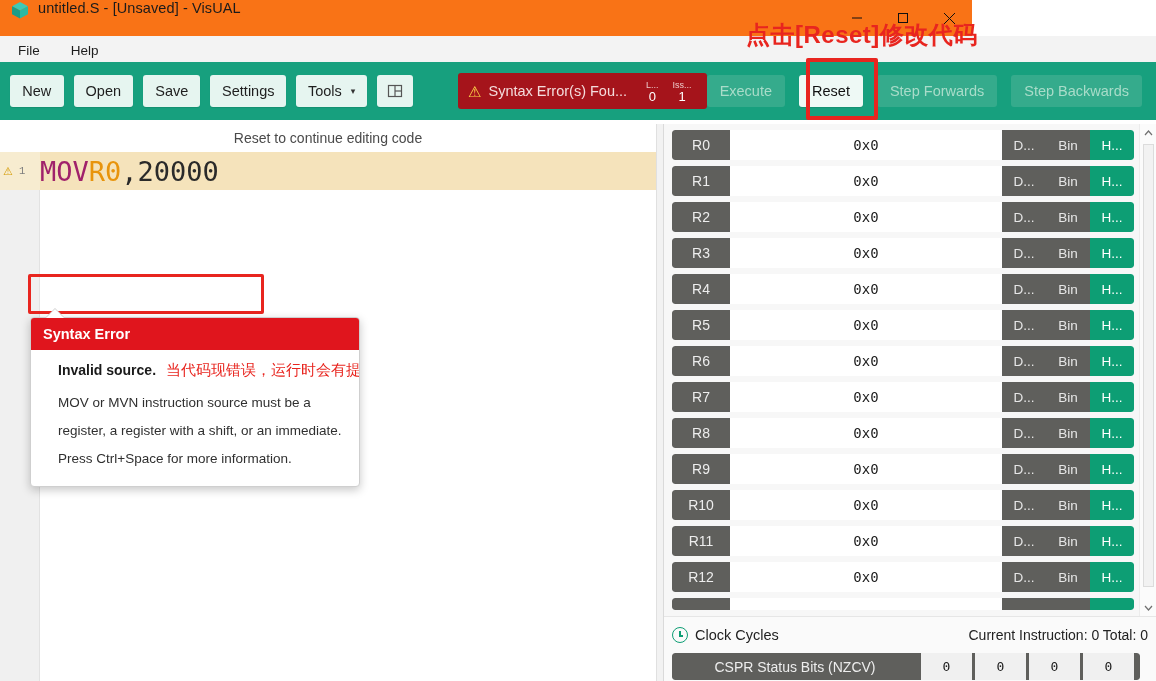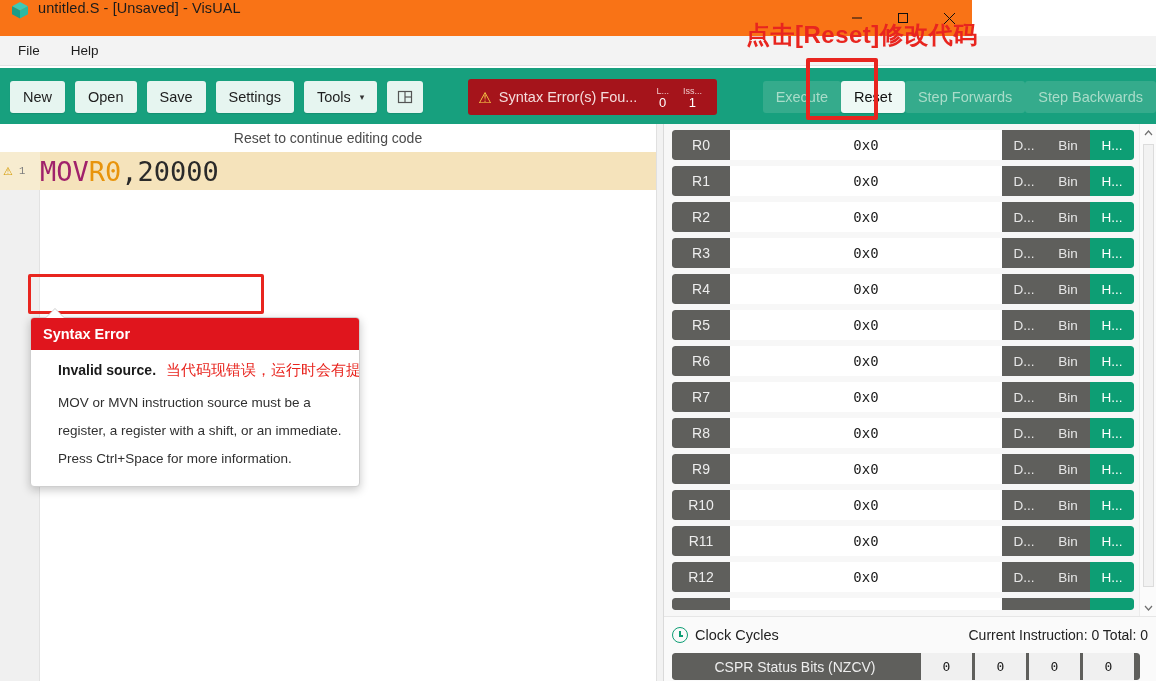--- a/index.html
+++ b/index.html
@@ -32,21 +32,21 @@
     position:absolute; left:0; top:36px; width:1156px; height:30px;
     background:#f3f3f3; display:flex; align-items:center;
     border-bottom:1px solid #e3e3e3;
   }
   .menuitem {
     padding:4px 13px; font-size:13.5px; color:#1d1d1d; margin-left:5px;
   }
 
   
   .toolbar {
-    position:absolute; left:0; top:68px; width:1156px; height:58px;
+    position:absolute; left:0; top:62px; width:1156px; height:58px;
     background:#17a07e; display:flex; align-items:center; gap:0;
   }
   .tbtn {
     height:32px; min-width:52px; padding:0 13px;
     background:#e6f5f0; color:#1e1e1e; border-radius:3px;
     font-size:14.5px; display:flex; align-items:center; justify-content:center;
     margin-left:10px; white-space:nowrap;
     box-shadow:0 1px 1px rgba(0,0,0,.10);
   }
   .tbtn.icononly { min-width:36px; padding:0 8px; }
@@ -62,21 +62,21 @@
     position:relative;
   }
   .errbadge .warn { font-size:15px; color:#ffd74a; margin-right:7px; line-height:1; }
   .errbadge .etext { font-size:14.5px; color:#f4dcdc; white-space:nowrap; }
   .err-cols { display:flex; margin-left:12px; }
   .err-col { display:flex; flex-direction:column; align-items:center; padding:0 7px; }
   .err-col .ch { font-size:9px; color:#edc9c9; line-height:10px; }
   .err-col .cv { font-size:13px; color:#fff; line-height:13px; }
 
   .exec-group { margin-left:auto; display:flex; align-items:center; }
-  .exec-group .tbtn { margin-left:0; }
+  .exec-group .tbtn { margin-left:0; margin-right:14px; }
   .exec-group .tbtn:first-child { margin-left:0; }
 
   
   .editor {
     position:absolute; left:0; top:124px; width:656px; height:557px;
     background:#ffffff; overflow:hidden;
   }
   .editor-notice {
     position:absolute; left:0; top:0; width:656px; height:28px;
     display:flex; align-items:center; justify-content:center;

